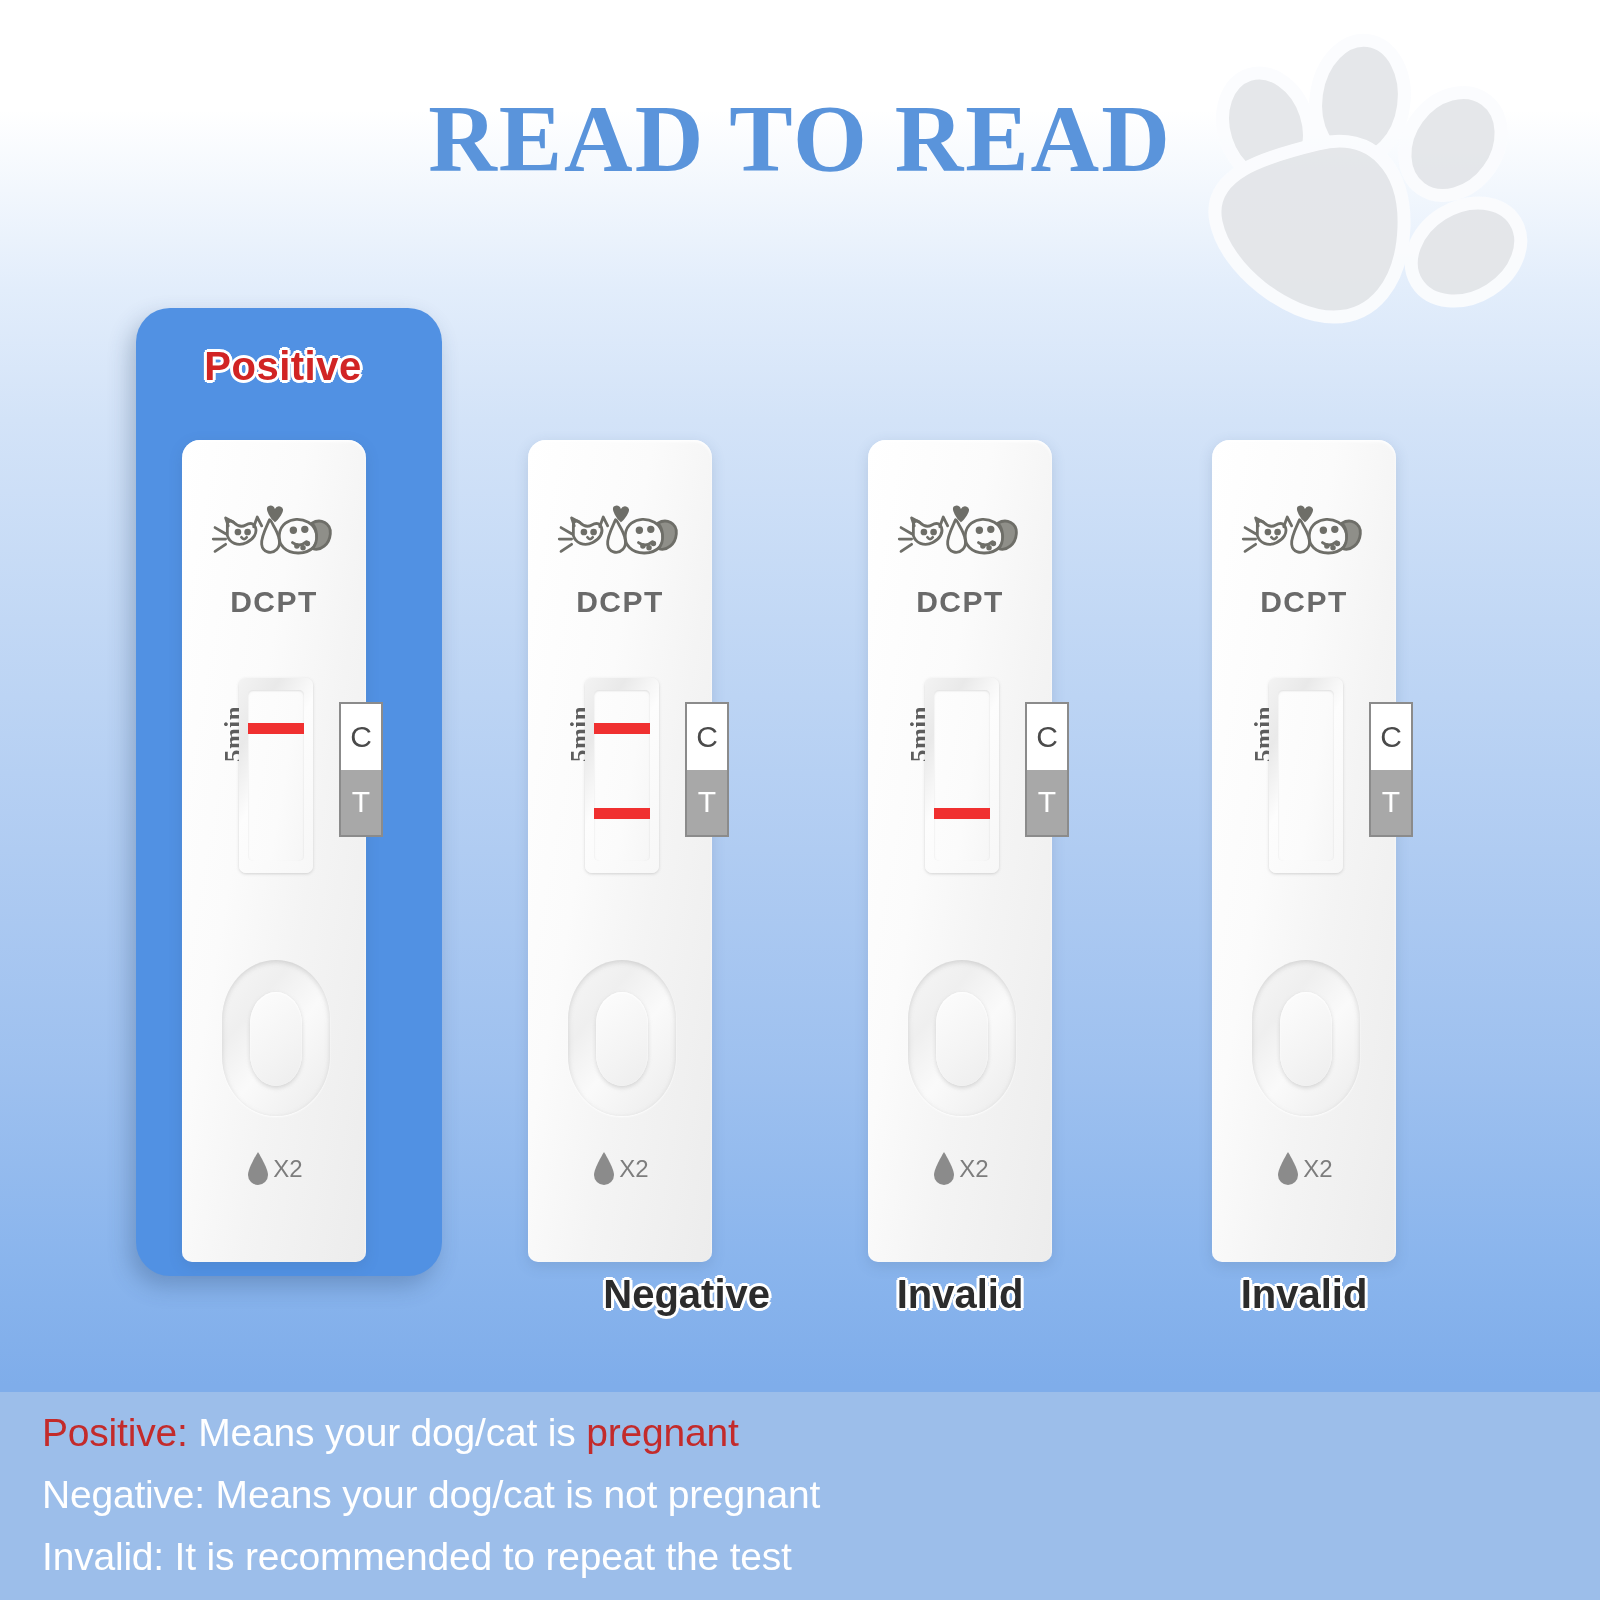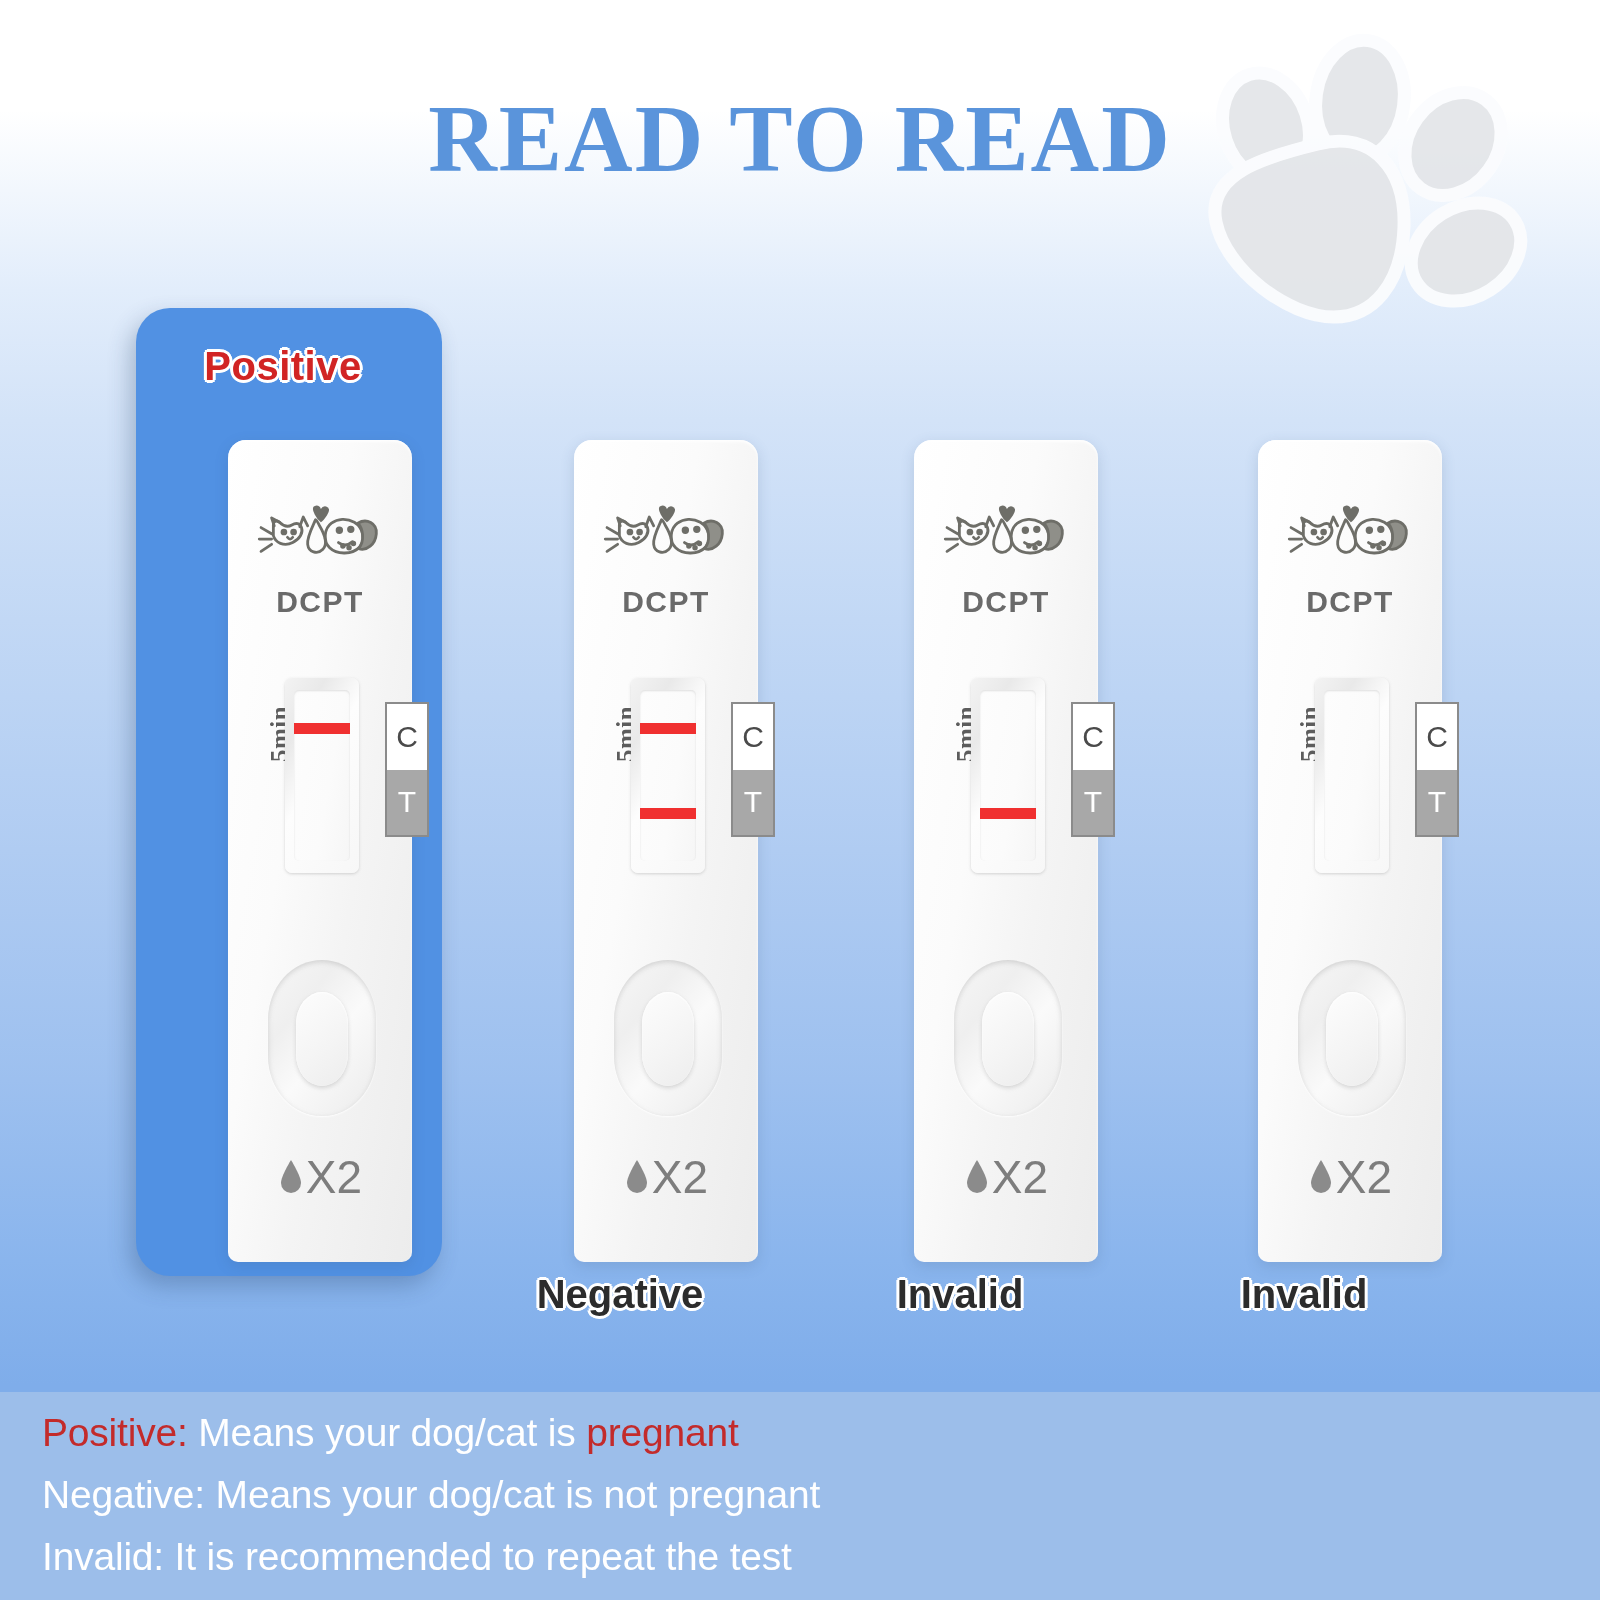--- a/index.html
+++ b/index.html
@@ -81,21 +81,20 @@
       -3px 0 0 #fff, 3px 0 0 #fff, 0 -3px 0 #fff, 0 3px 0 #fff;
   }
 
   
   .card{
     position:absolute;
     width:184px;
     border-radius:18px 18px 10px 10px;
     background:linear-gradient(100deg,#ffffff 0%,#fbfbfb 38%,#f4f4f4 62%,#ececec 100%);
     box-shadow:0 4px 14px rgba(60,90,130,0.18), inset 0 2px 3px rgba(255,255,255,0.9);
-    margin-left:46px;
   }
   .card.c1{left:182px;top:440px;height:822px;}
   .card.c2{left:528px;top:440px;height:822px;}
   .card.c3{left:868px;top:440px;height:822px;}
   .card.c4{left:1212px;top:440px;height:822px;}
 
   .card-logo{
     position:absolute;left:0;right:0;top:52px;height:80px;
     display:flex;align-items:center;justify-content:center;
   }
@@ -174,35 +173,35 @@
     border-radius:26px/32px;
     background:linear-gradient(140deg,#fdfdfd 0%,#f4f4f4 60%,#ededed 100%);
     box-shadow:0 2px 4px rgba(160,160,160,.4), inset 0 1px 2px rgba(255,255,255,.95);
   }
   .drops{
     position:absolute;left:0;right:0;top:710px;
     display:flex;align-items:center;justify-content:center;gap:2px;
     color:#7d7d7d;
   }
   .drops .x2{
-    font-size:46px;font-family:"Liberation Sans",sans-serif;
+    font-size:24px;font-family:"Liberation Sans",sans-serif;
     color:#7d7d7d;letter-spacing:0px;
   }
 
   
   .caption{
     position:absolute;top:1272px;width:300px;text-align:center;
     font-size:40px;font-weight:700;
     color:#2c2c2c;
     font-family:"Liberation Sans",sans-serif;
     text-shadow:
       -2px -2px 0 #fff, 2px -2px 0 #fff, -2px 2px 0 #fff, 2px 2px 0 #fff,
       -3px 0 0 #fff, 3px 0 0 #fff, 0 -3px 0 #fff, 0 3px 0 #fff;
   }
-  .caption.k2{left:470px;}
+  .caption.k2{left:470px;text-align:right;}
   .caption.k3{left:810px;}
   .caption.k4{left:1154px;}
 </style>
 </head>
 <body>
 
 <div id="stage">
 
   <div class="title">READ TO READ</div>
 

